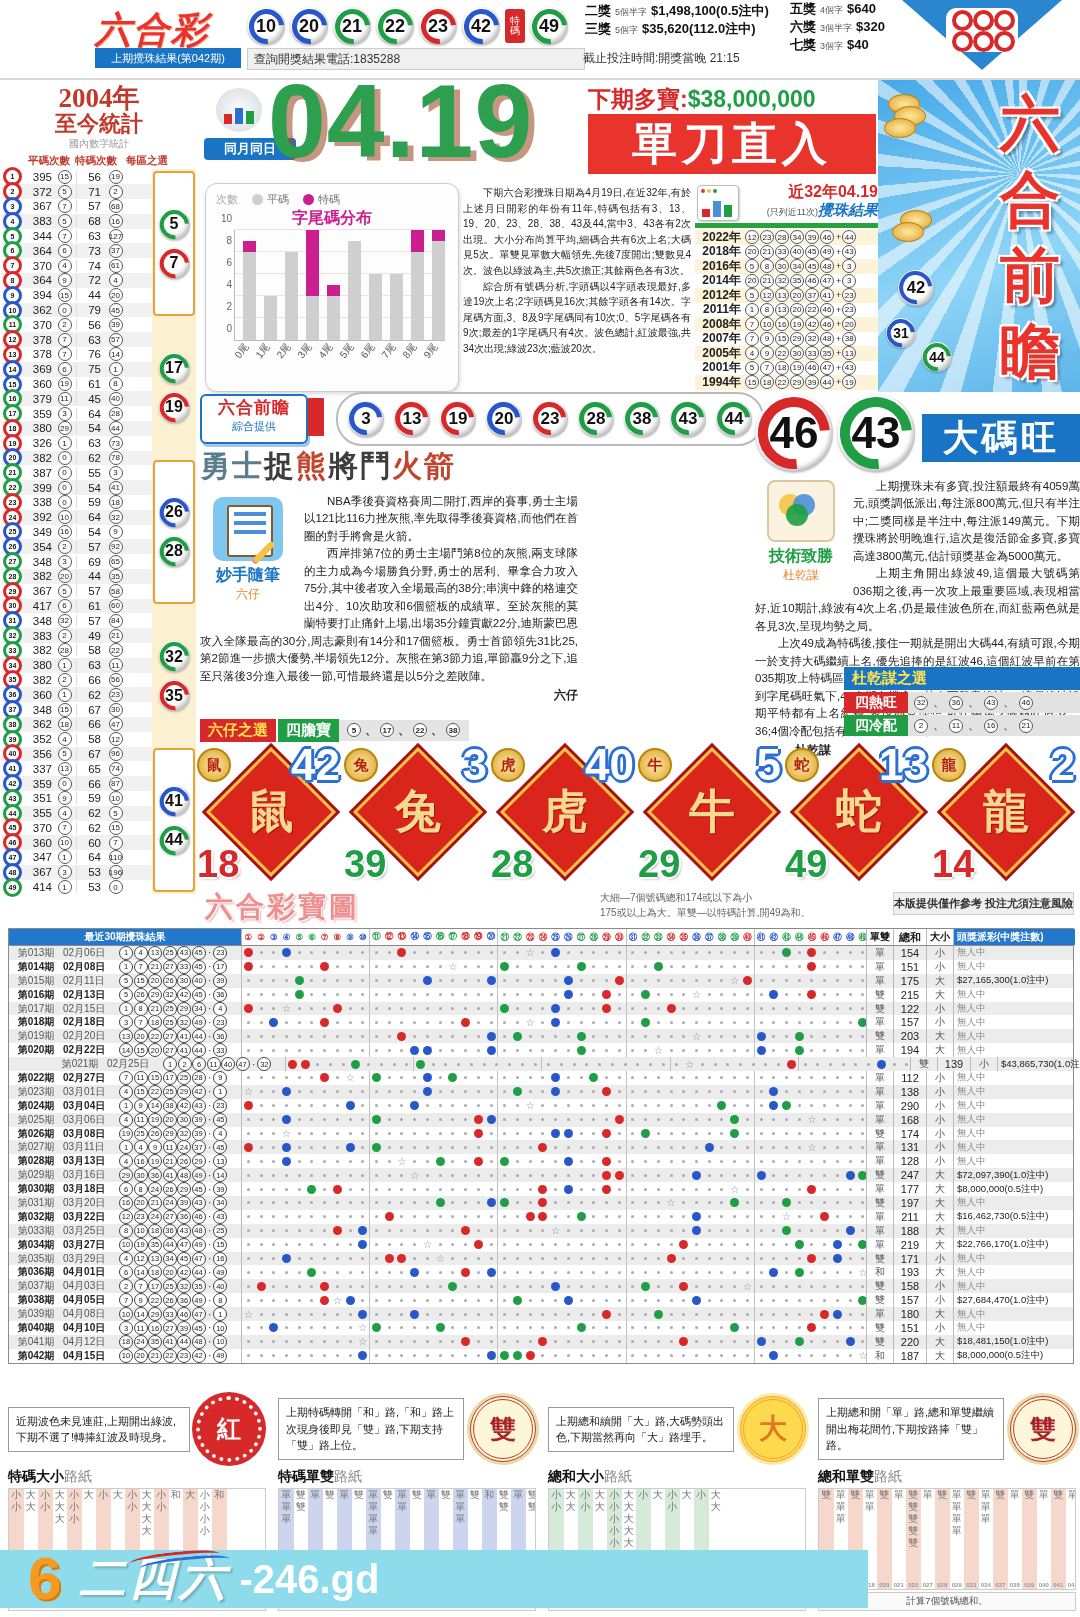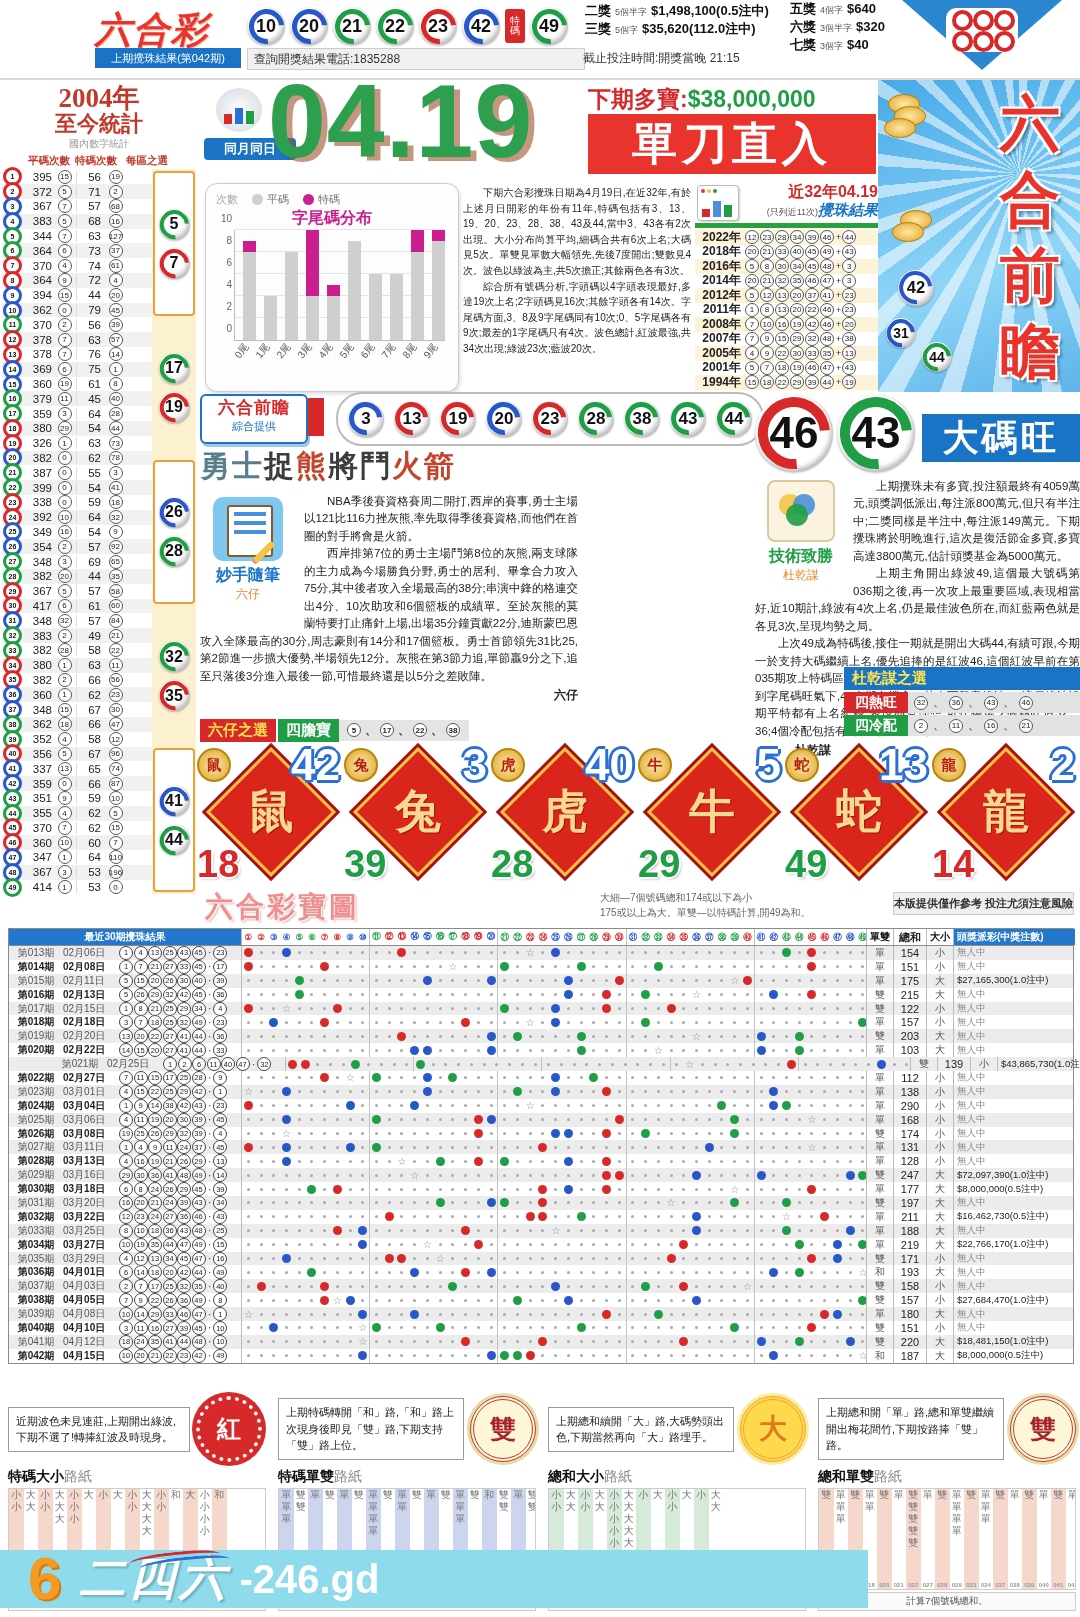--- a/index.html
+++ b/index.html
@@ -2806,21 +2806,21 @@
           <span class="mdot"></span>
         </div>
         <div class="mcell">
           <span class="mdot"></span>
         </div>
         <div class="mcell">
           <span class="mdot"></span>
         </div>
       </div>
       <div class="c-oe">單</div>
-      <div class="c-sum">103</div>
+      <div class="c-sum">194</div>
       <div class="c-size">大</div>
       <div class="c-pay" style="color: rgb(136, 136, 136);">無人中</div>
     </div>
     <div class="btr">
       <div class="c-period" style="color: rgb(85, 85, 85); padding-left: 44px;">第021期</div>
       <div class="c-date" style="color: rgb(85, 85, 85);">02月25日</div>
       <div class="c-nums">
         <span class="tnum">1</span>
         <span class="tnum">2</span>
         <span class="tnum">6</span>

